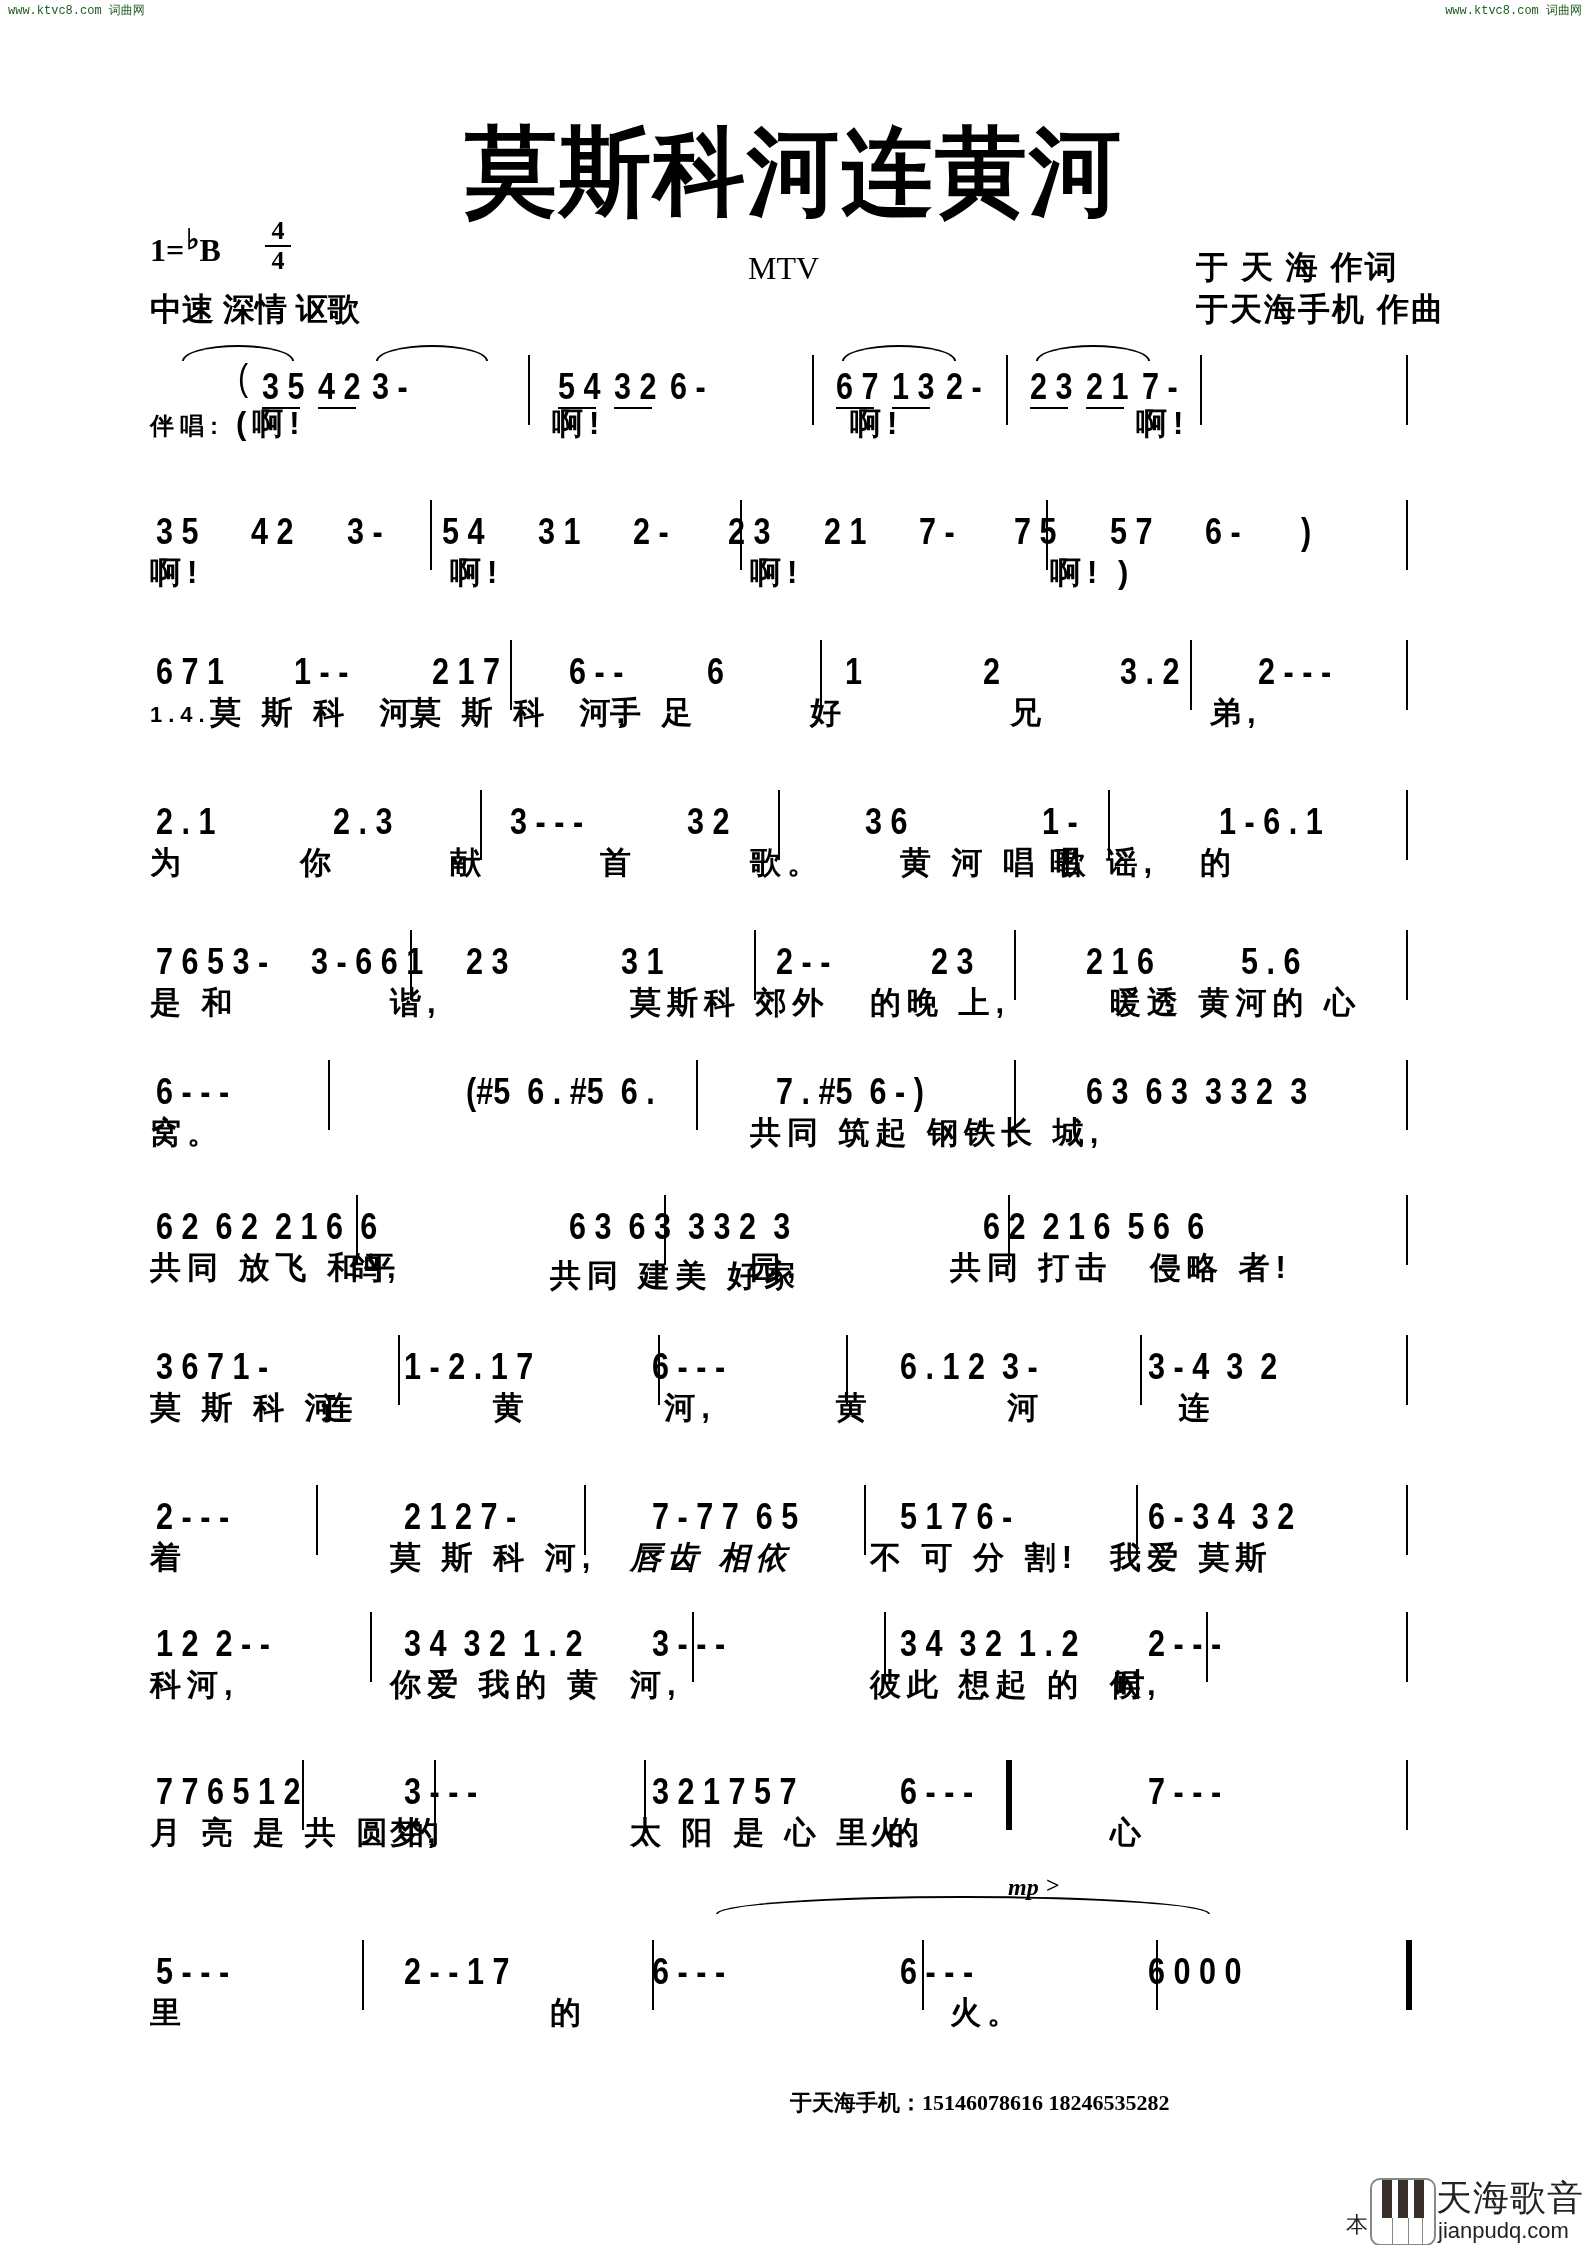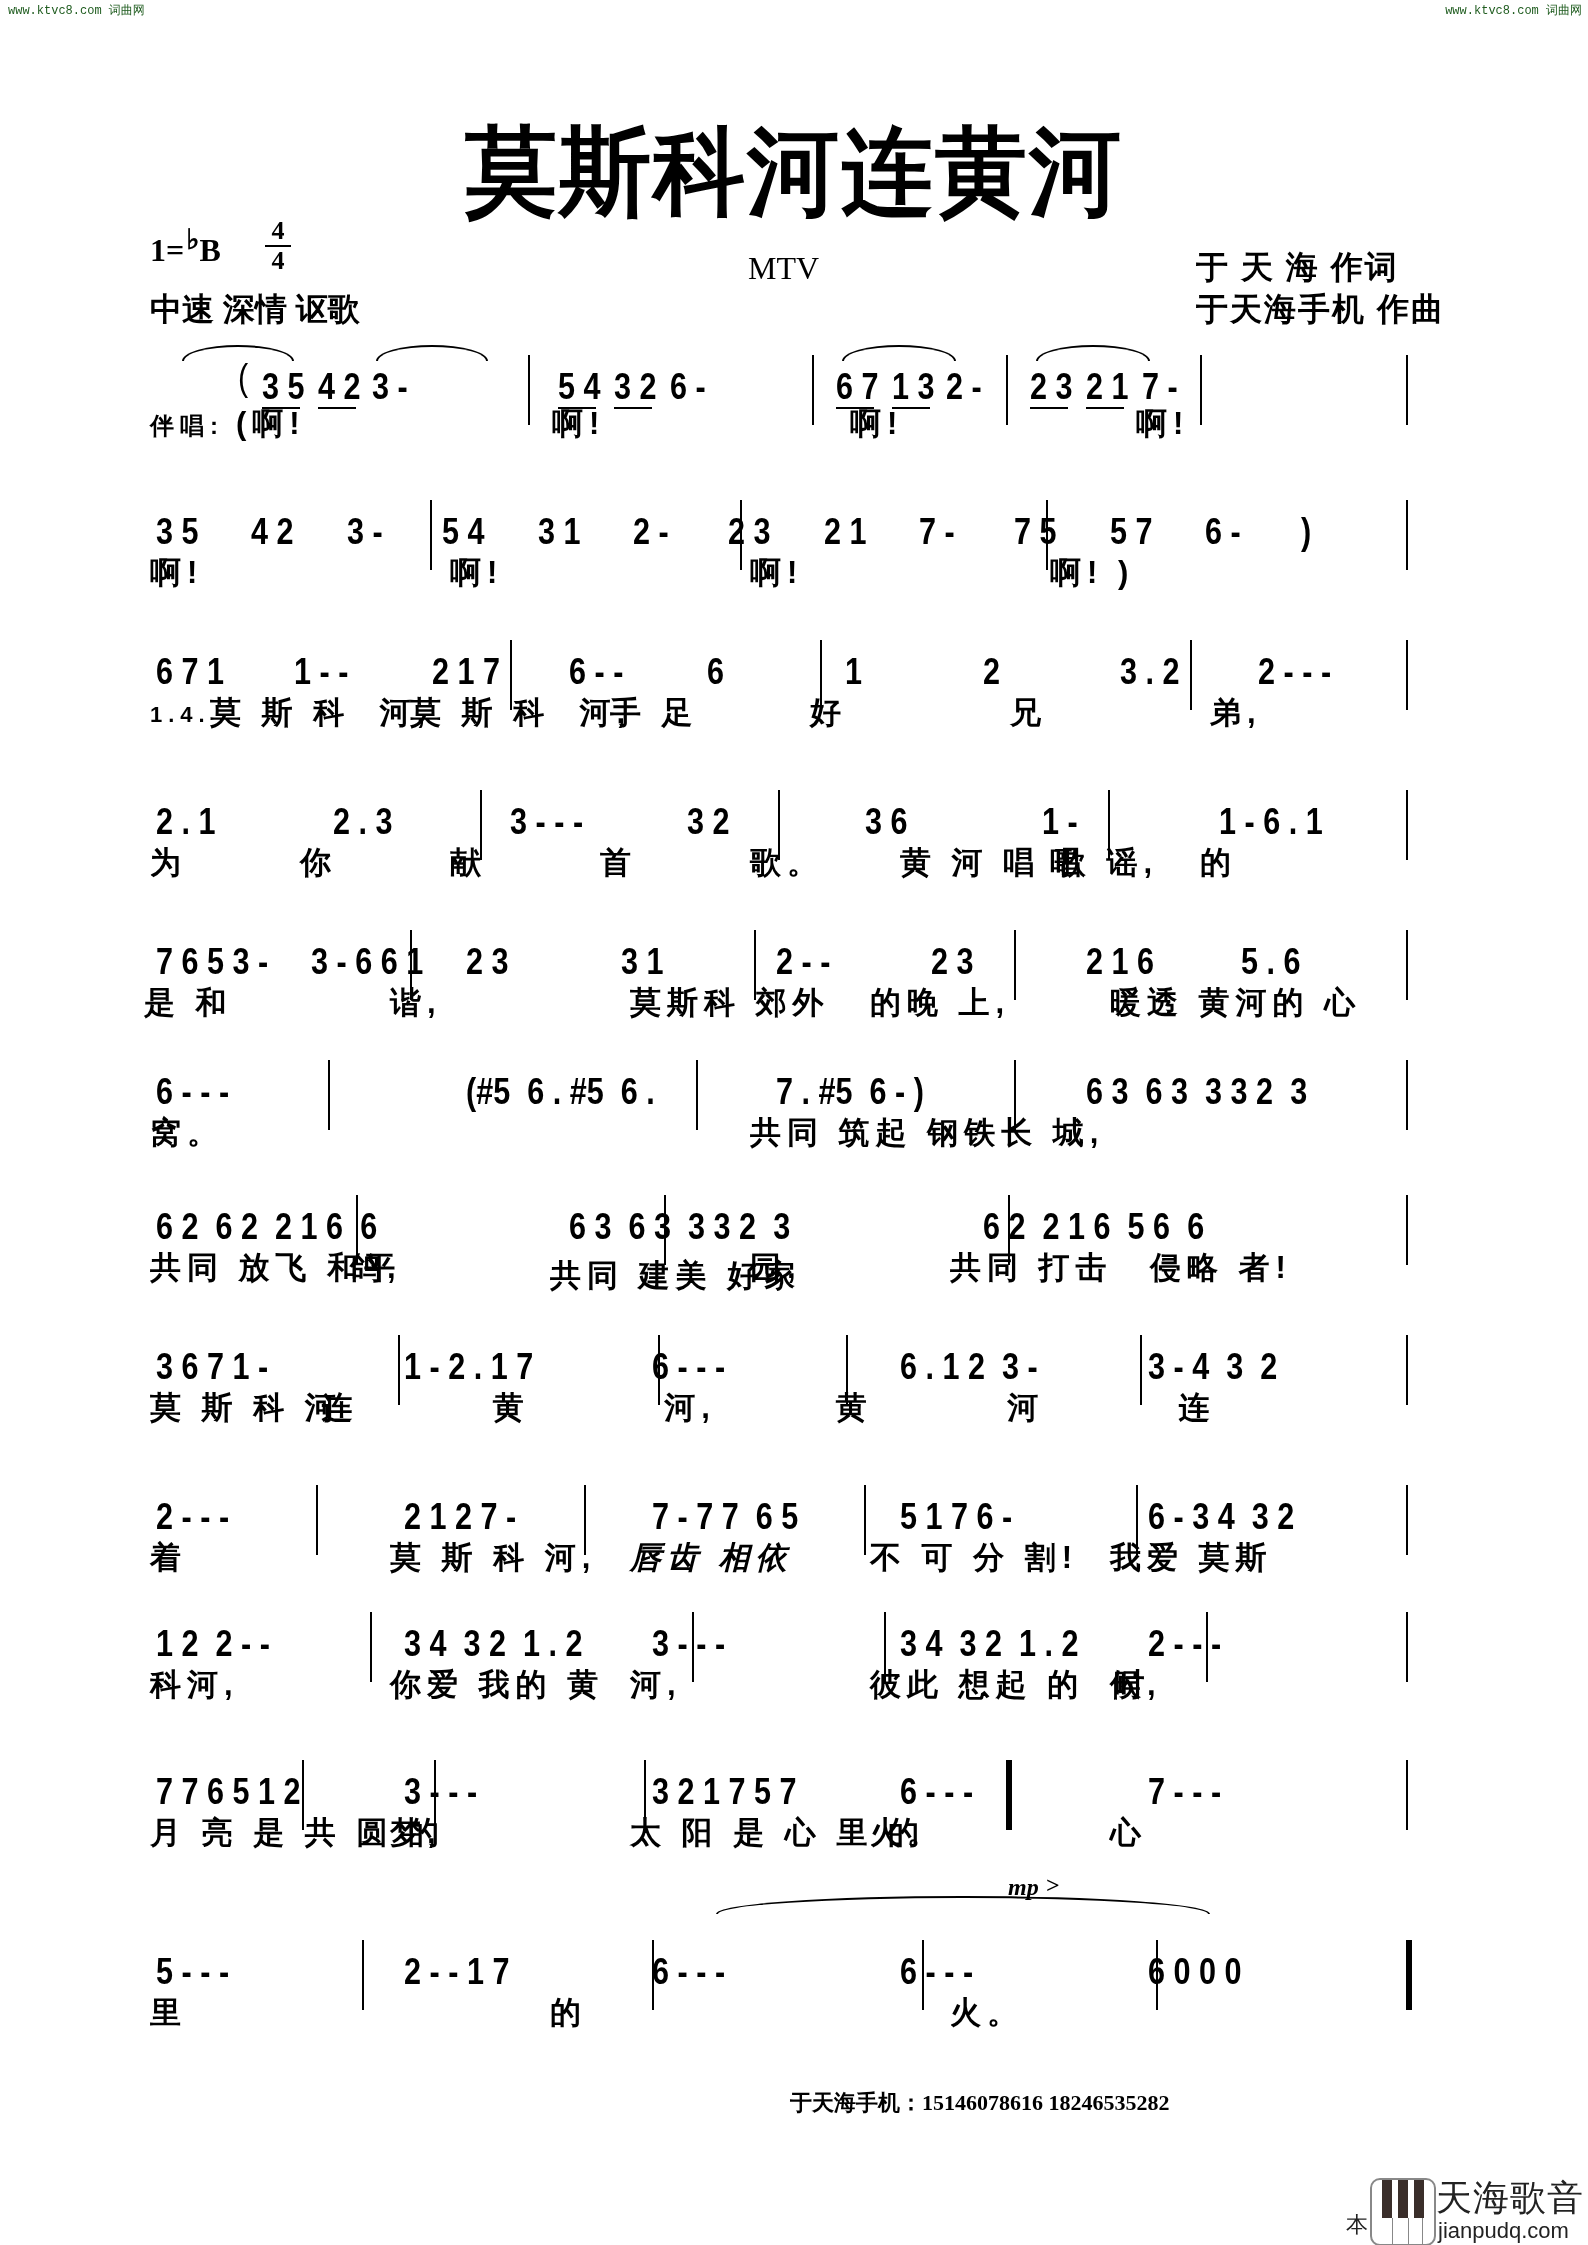--- a/index.html
+++ b/index.html
@@ -171,21 +171,21 @@
       <div class="barline" style="left: 1014px; top: 0px; height: 70px;"></div>
       <div class="barline" style="left: 1406px; top: 0px; height: 70px;"></div>
       <div class="tok" style="left: 156px; top: 14px;">7 6 5 3 -</div>
       <div class="tok" style="left: 311px; top: 14px;">3 - 6 6 1</div>
       <div class="tok" style="left: 466px; top: 14px;">2 3</div>
       <div class="tok" style="left: 621px; top: 14px;">3 1</div>
       <div class="tok" style="left: 776px; top: 14px;">2 - -</div>
       <div class="tok" style="left: 931px; top: 14px;">2 3</div>
       <div class="tok" style="left: 1086px; top: 14px;">2 1 6</div>
       <div class="tok" style="left: 1241px; top: 14px;">5 . 6</div>
-      <div class="lyr" style="left: 144px; top: 56px;">是 和</div>
+      <div class="lyr" style="left: 150px; top: 56px;">是 和</div>
       <div class="lyr" style="left: 390px; top: 56px;">谐,</div>
       <div class="lyr" style="left: 630px; top: 56px;">莫斯科 郊外</div>
       <div class="lyr" style="left: 870px; top: 56px;">的晚 上,</div>
       <div class="lyr" style="left: 1110px; top: 56px;">暖透 黄河的 心</div>
     </div>
     <div class="system" style="top: 1060px;">
       <div class="barline" style="left: 328px; top: 0px; height: 70px;"></div>
       <div class="barline" style="left: 696px; top: 0px; height: 70px;"></div>
       <div class="barline" style="left: 1014px; top: 0px; height: 70px;"></div>
       <div class="barline" style="left: 1406px; top: 0px; height: 70px;"></div>

